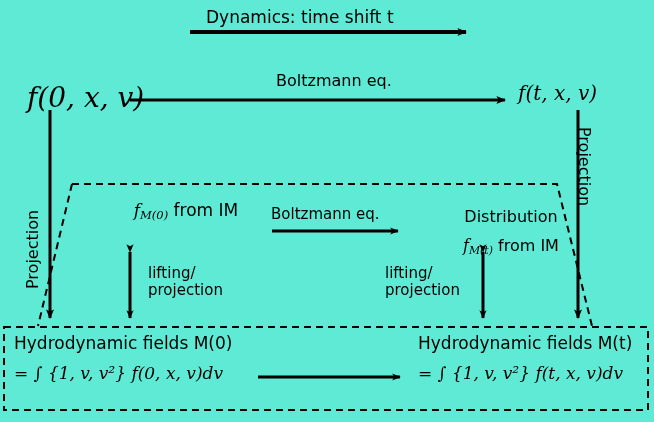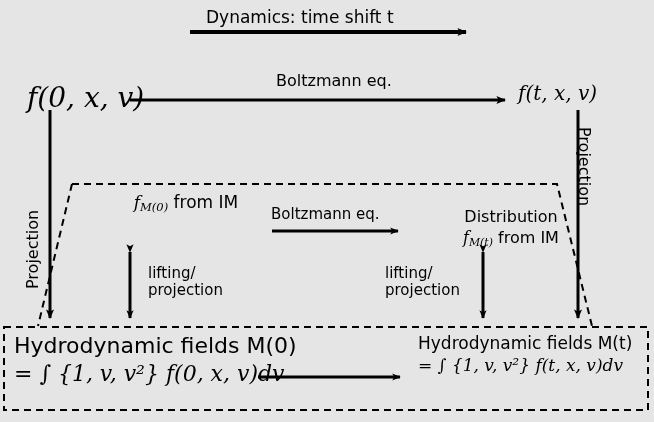--- a/index.html
+++ b/index.html
@@ -4,21 +4,21 @@
 <style>
   html, body {
     margin: 0;
     padding: 0;
     background: #ffffff;
   }
   #canvas {
     position: relative;
     width: 654px;
     height: 422px;
-    background: #e5e5e5;
+    background: #5eead4;
     font-family: "DejaVu Sans", sans-serif;
     color: #000000;
     overflow: hidden;
   }
   #svg-layer {
     position: absolute;
     left: 0; top: 0;
     width: 654px;
     height: 422px;
   }
@@ -53,23 +53,23 @@
   #lbl-ft         { left: 518px; top: 82px;  font-size: 20px; }
   #lbl-boltz-top  { left: 276px; top: 72px;  font-size: 16px; }
   #lbl-proj-left  { left: 24px;  top: 289px; font-size: 16px; }
   #lbl-proj-right { left: 593px; top: 127px; font-size: 16px; }
   #lbl-rel-dist   { left: 88px;  top: 190px; font-size: 17px; width: 196px; }
   #lbl-dist       { left: 430px; top: 208px; font-size: 16px; width: 162px; }
   #lbl-boltz-mid  { left: 271px; top: 206px; font-size: 15px; }
   #lbl-lift-1     { left: 148px; top: 265px; font-size: 15px; }
   #lbl-lift-2     { left: 385px; top: 265px; font-size: 15px; }
   #lbl-hydro-arrow{ left: 258px; top: 352px; font-size: 15px; }
-  #lbl-box-left   { left: 14px;  top: 334px; font-size: 22px; }
+  #lbl-box-left   { left: 14px;  top: 334px; font-size: 17px; }
   #lbl-box-right  { left: 418px; top: 334px; font-size: 17px; }
-  .formula-line2 { margin-top: 3px; }
+  .formula-line2 { margin-top: 11px; }
 </style>
 </head>
 <body>
 
 <div id="canvas">
 
   <svg id="svg-layer" viewBox="0 0 654 422">
     <defs>
       <marker id="ah" markerWidth="10" markerHeight="8" refX="8.6" refY="4" orient="auto" markerUnits="userSpaceOnUse">
         <path d="M0,0 L9.6,4 L0,8 L2.2,4 Z" fill="#000"></path>

